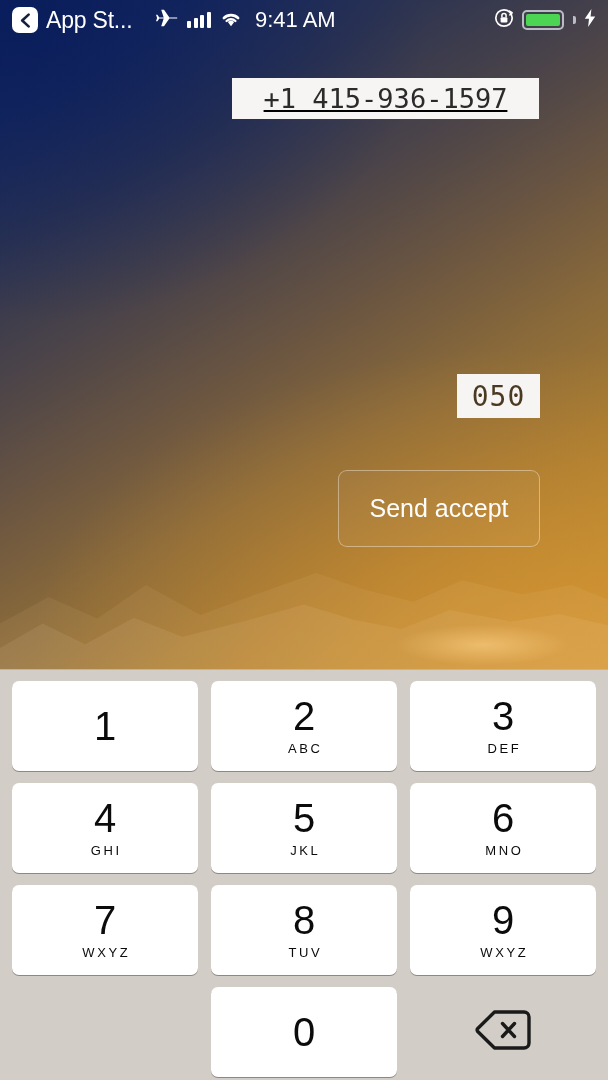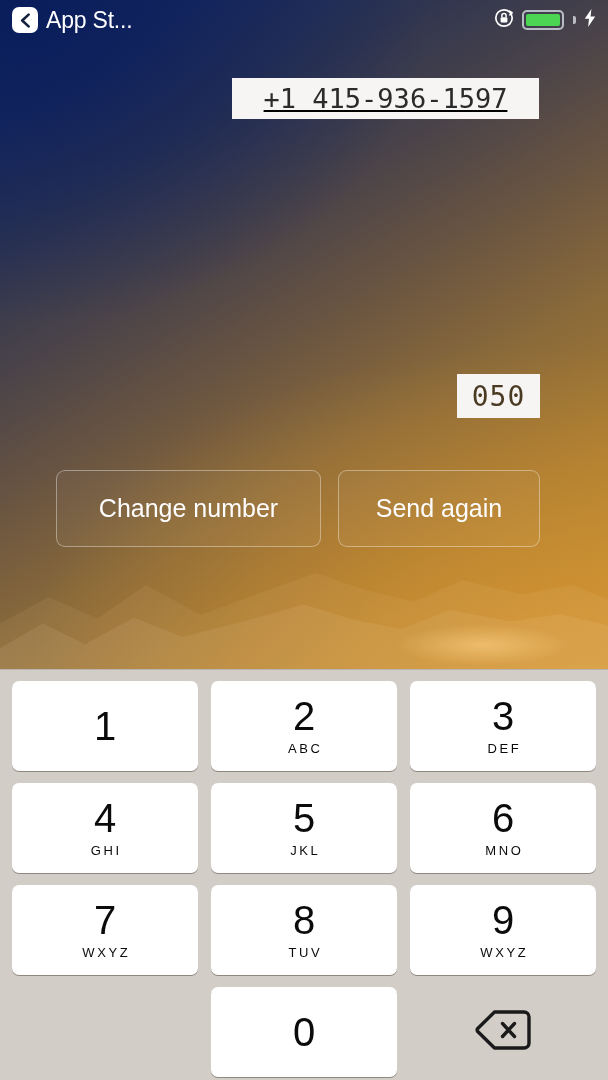--- a/index.html
+++ b/index.html
@@ -210,20 +210,41 @@
       <div id="back-chip">
         <span>
           <svg width="13" height="15" viewBox="0 0 13 15">
             <path d="M9.6 1.6 L3.2 7.5 L9.6 13.4" stroke="#16213f" stroke-width="2.6" fill="none" stroke-linecap="round" stroke-linejoin="round"></path>
           </svg>
         </span>
       </div>
       <span id="back-app-label">App St...</span>
     </div>
 
+    <div id="status-center">
+      <span>
+        <svg width="22" height="18" viewBox="0 0 22 18">
+          <path d="M21.2 8.4 L13.4 8.4 L8.0 0.8 L5.2 0.8 L7.7 8.4 L3.3 8.4 L1.4 5.7 L0 5.7 L1.1 9.0 L0 12.3 L1.4 12.3 L3.3 9.6 L7.7 9.6 L5.2 17.2 L8.0 17.2 L13.4 9.6 L21.2 9.6 Z" fill="#ffffff"></path>
+        </svg>
+      </span>
+      <span class="bars">
+        <i></i>
+          <i></i>
+          <i></i>
+          <i></i>
+      </span>
+      <span>
+        <svg width="22" height="17" viewBox="0 0 22 17">
+          <path d="M11 16.2 L7.8 12.0 A5.2 5.2 0 0 1 14.2 12.0 Z" fill="#ffffff"></path>
+          <path d="M3.9 8.0 A10.2 10.2 0 0 1 18.1 8.0" stroke="#ffffff" stroke-width="2.6" fill="none" stroke-linecap="round"></path>
+          <path d="M6.6 11.0 A6.4 6.4 0 0 1 15.4 11.0" stroke="#ffffff" stroke-width="2.4" fill="none" stroke-linecap="round"></path>
+        </svg>
+      </span>
+      <span id="status-time">9:41 AM</span>
+    </div>
 
     <div id="status-right">
       <span>
         <svg width="20" height="20" viewBox="0 0 20 20">
           <circle cx="10" cy="10" r="8.2" stroke="#ffffff" stroke-width="1.7" fill="none"></circle>
           <rect x="6.6" y="9.2" width="6.8" height="5.4" rx="1.1" fill="#ffffff"></rect>
           <path d="M7.9 9.2 V7.6 a2.1 2.1 0 0 1 4.2 0 V9.2" stroke="#ffffff" stroke-width="1.5" fill="none"></path>
           <path d="M15.5 3.2 l2.6 1.6 l-2.2 2.1" stroke="#ffffff" stroke-width="1.6" fill="none" stroke-linecap="round" stroke-linejoin="round"></path>
         </svg>
       </span>
@@ -241,25 +262,22 @@
 
   <div id="phone-field">
     <span id="phone-field-value" placeholder="Phone number">+1 415-936-1597</span>
   </div>
 
 
   <div id="code-field">
     <span id="code-field-value" placeholder="Code">050</span>
   </div>
 
-  <div id="change-number-button" class="action-btn">
-    <span>Change number</span>
-  </div>
   <div id="send-again-button" class="action-btn">
-    <span>Send again</span>
+    <span>Send accept</span>
   </div>
 
   <div id="keypad">
       <div class="key no-letters" style="left: 12px; top: 11px; width: 186px; height: 90px;">
         <span class="digit">1</span>
       </div>
       <div class="key" style="left: 211px; top: 11px; width: 186px; height: 90px;">
         <span class="digit">2</span>
         <span class="letters">ABC</span>
       </div>

